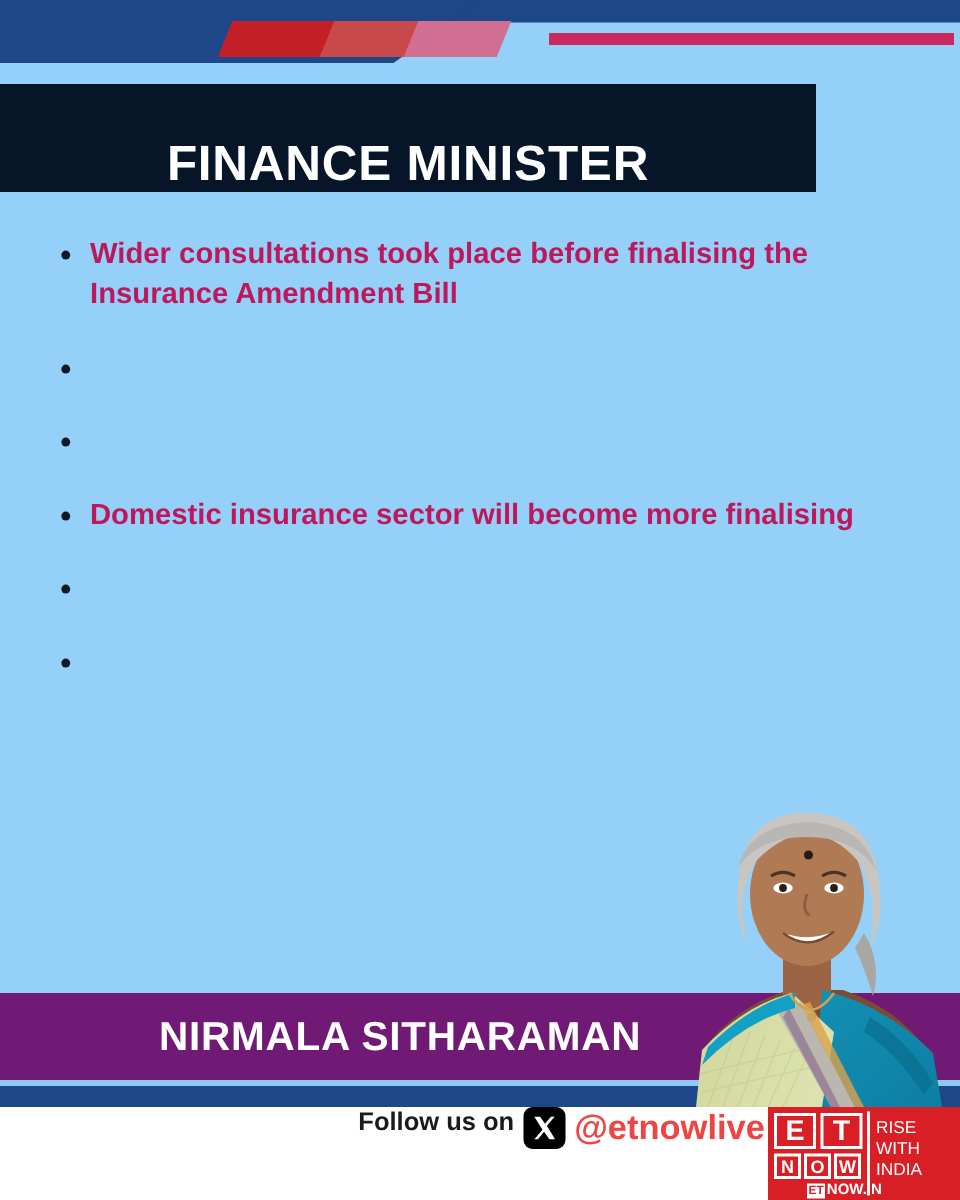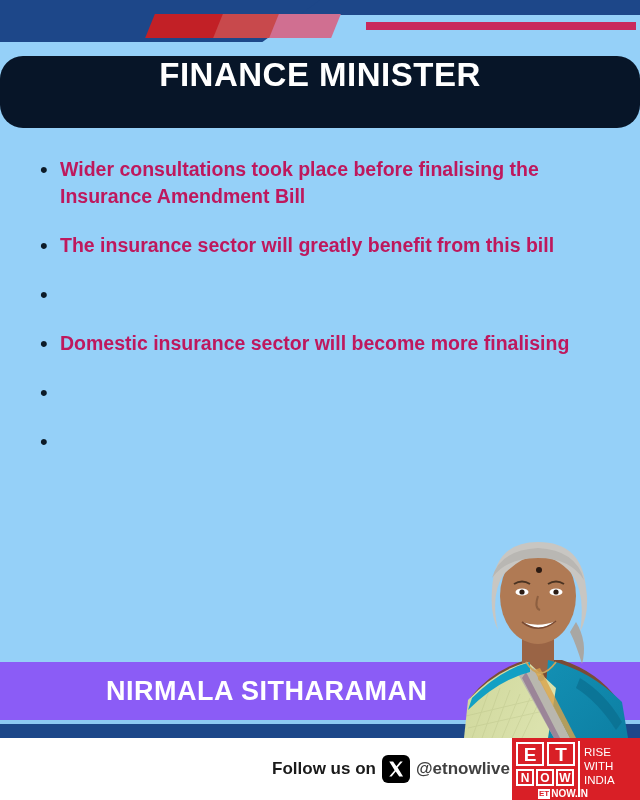--- a/index.html
+++ b/index.html
@@ -52,26 +52,25 @@
     position: absolute;
     left: 366px; top: 22px;
     width: 270px; height: 8px;
     background: #c9295c;
   }
 
   
   .header {
     position: absolute;
     left: 0; top: 56px;
-    width: 640px; height: 72px;
+    width: 544px; height: 72px;
     background: #071528;
     display: flex;
-    align-items: flex-start;
+    align-items: flex-end;
     justify-content: center;
-    border-radius: 23px;
   }
   .header-title {
     color: #ffffff;
     font-size: 33px;
     font-weight: bold;
     letter-spacing: 0.5px;
   }
 
   
   .bullets {
@@ -106,21 +105,21 @@
     right: 0; bottom: 62px;
     width: 210px; height: 200px;
     z-index: 4;
   }
 
   
   .name-banner {
     position: absolute;
     left: 0; top: 662px;
     width: 640px; height: 58px;
-    background: #8b5cf6;
+    background: #701a75;
     display: flex;
     align-items: center;
     z-index: 2;
   }
   .name-text {
     color: #ffffff;
     font-size: 27px;
     font-weight: bold;
     letter-spacing: 0.5px;
     padding-left: 106px;
@@ -146,40 +145,40 @@
     left: 0; top: 738px;
     width: 640px; height: 62px;
     background: #ffffff;
     z-index: 6;
   }
   .footer-inner {
     position: absolute;
     right: 130px; top: 0;
     height: 62px;
     display: flex;
-    align-items: center;
+    align-items: flex-start;
     gap: 6px;
   }
   .follow-label {
     font-size: 17px;
     font-weight: bold;
     color: #1a1a1a;
   }
   .x-badge {
     width: 28px; height: 28px;
     background: #000000;
     border-radius: 6px;
     display: flex;
     align-items: center;
     justify-content: center;
   }
   .handle {
-    font-size: 17px;
-    font-weight: bold;
-    color: #404040;
+    font-size: 23px;
+    font-weight: bold;
+    color: #ef4444;
   }
   .logo {
     position: absolute;
     right: 0; top: 0;
     width: 128px; height: 62px;
     background: #d91f26;
     display: flex;
     align-items: stretch;
   }
   .logo-left {
@@ -277,21 +276,20 @@
     <div class="header-title">FINANCE MINISTER</div>
   </div>
 
   <div class="bullets">
     <div class="bullet">
       <span class="bullet-dot">•</span>
       <span class="bullet-text">Wider consultations took place before finalising the Insurance Amendment Bill</span>
     </div>
     <div class="bullet">
       <span class="bullet-dot">•</span>
-      <span class="bullet-text">The insurance sector will greatly benefit from this bill</span>
     </div>
     <div class="bullet">
       <span class="bullet-dot">•</span>
     </div>
     <div class="bullet">
       <span class="bullet-dot">•</span>
       <span class="bullet-text">Domestic insurance sector will become more finalising</span>
     </div>
     <div class="bullet">
       <span class="bullet-dot">•</span>

